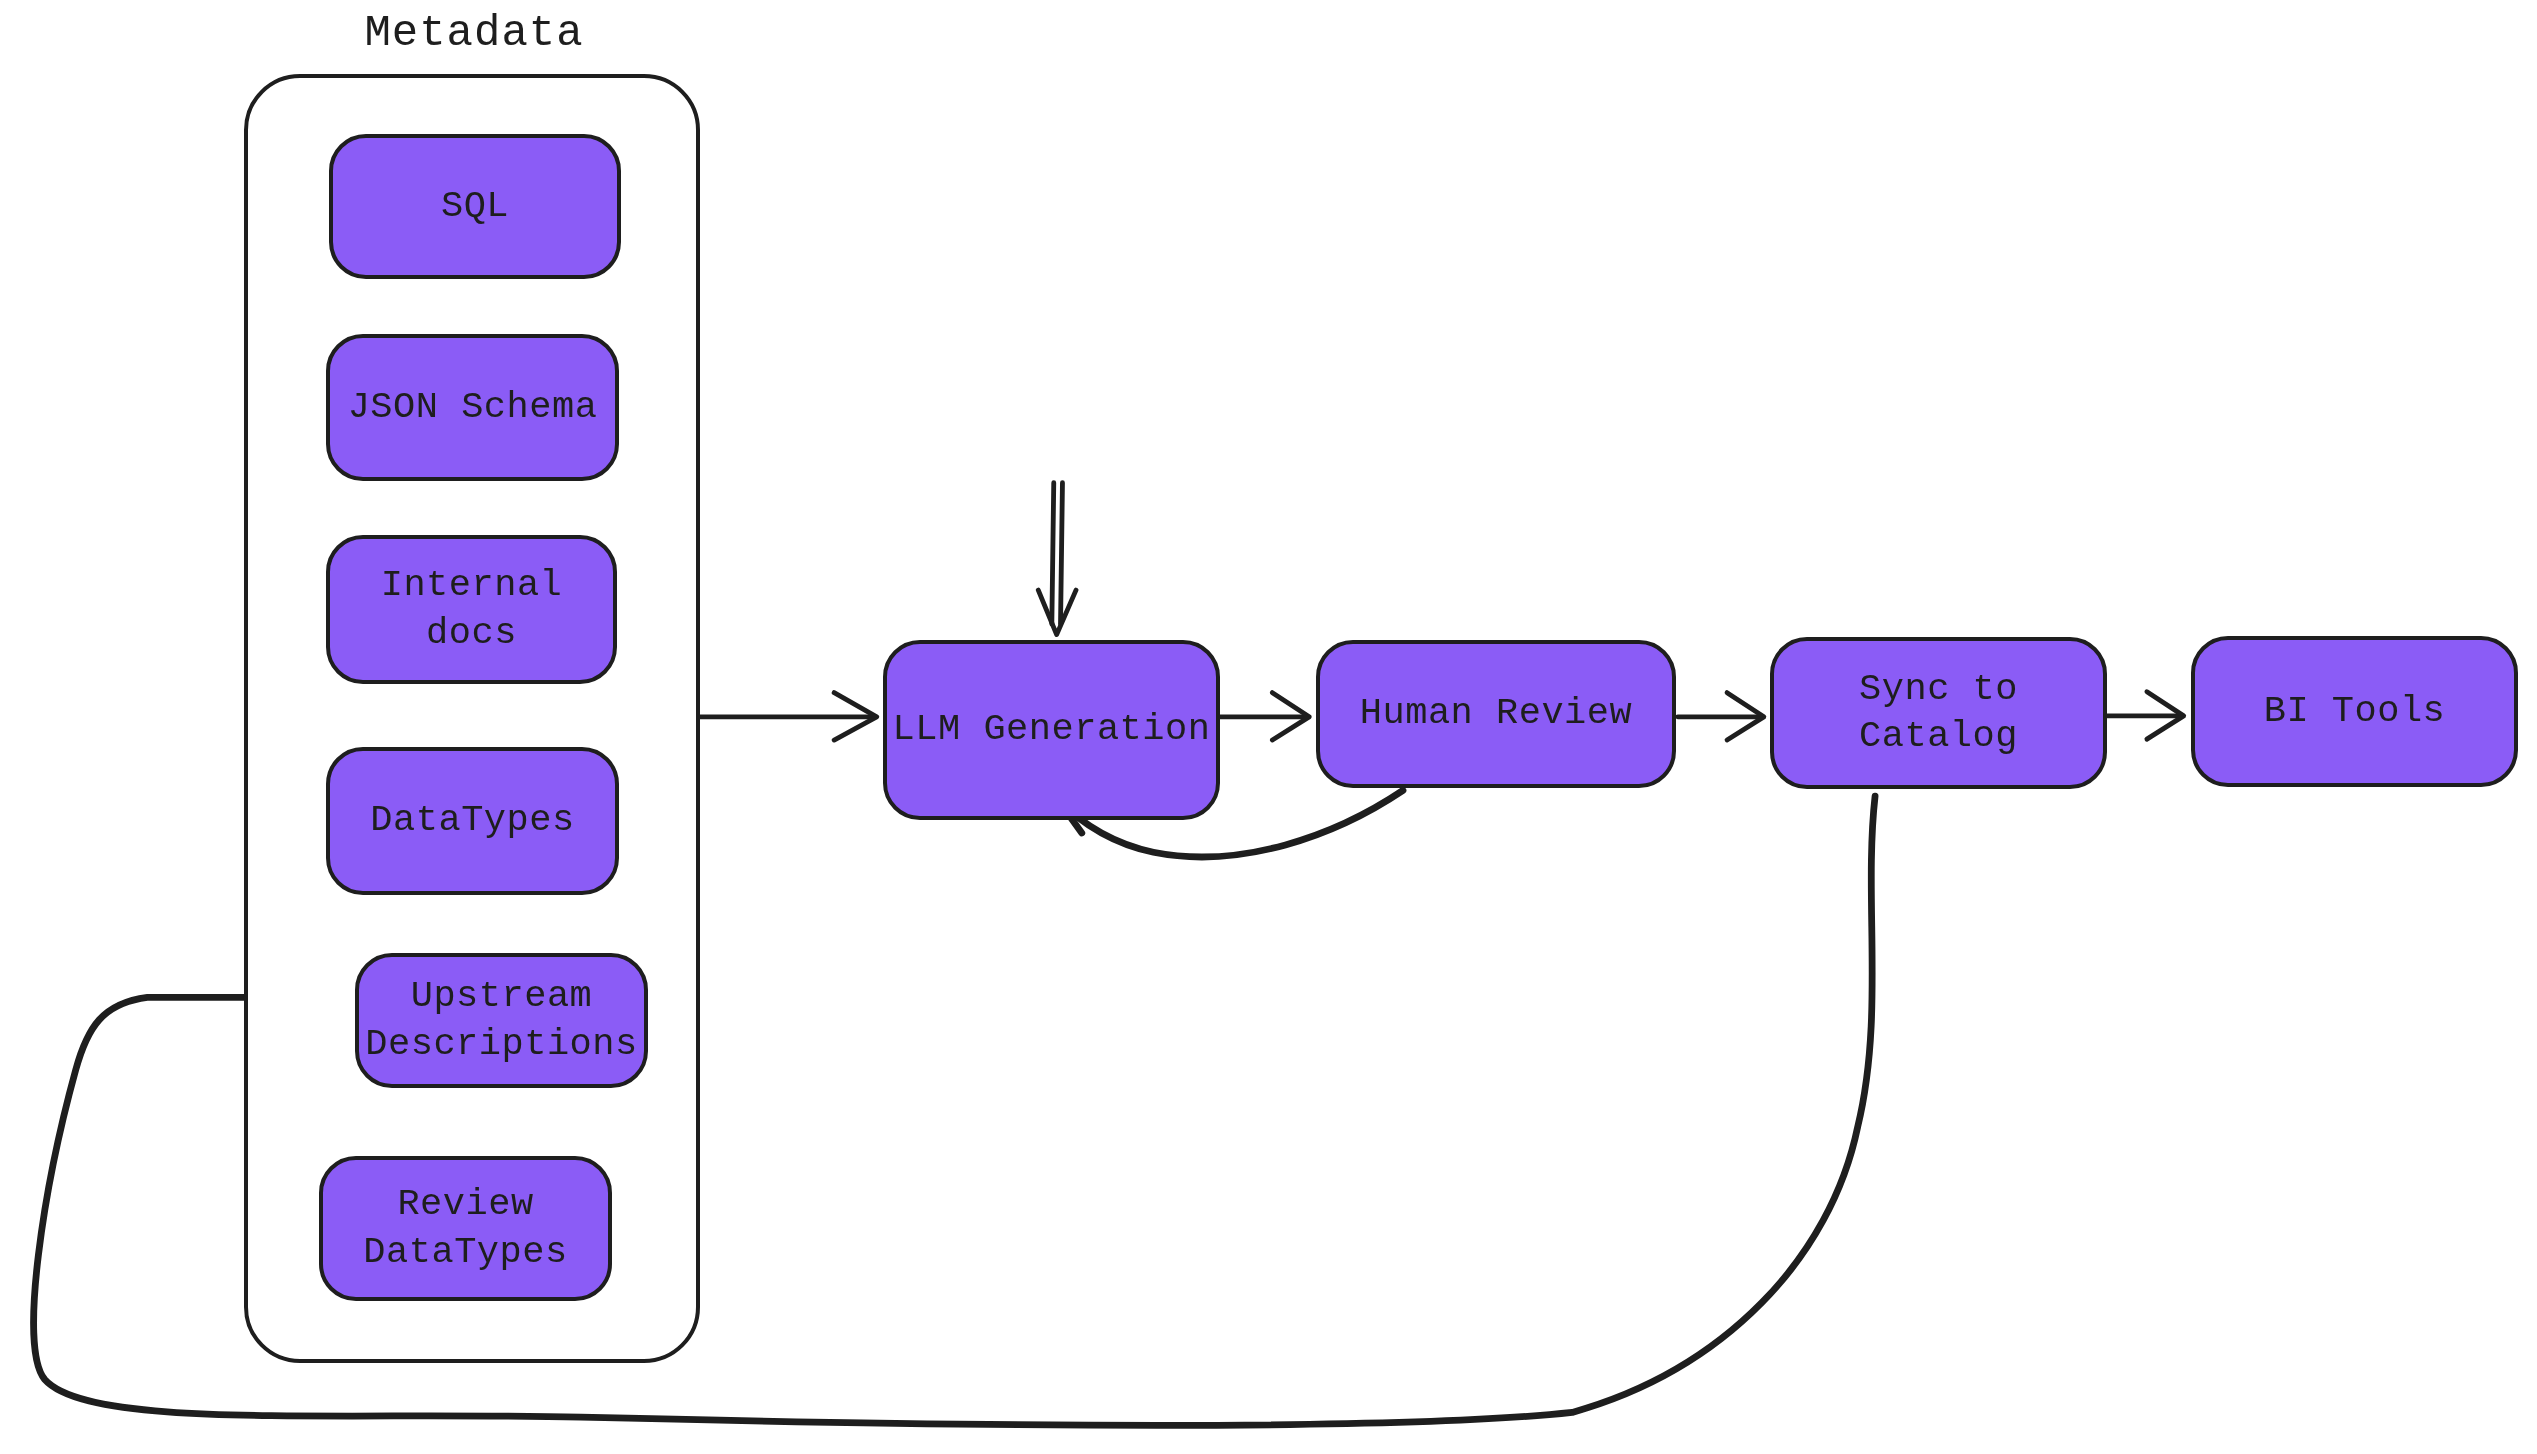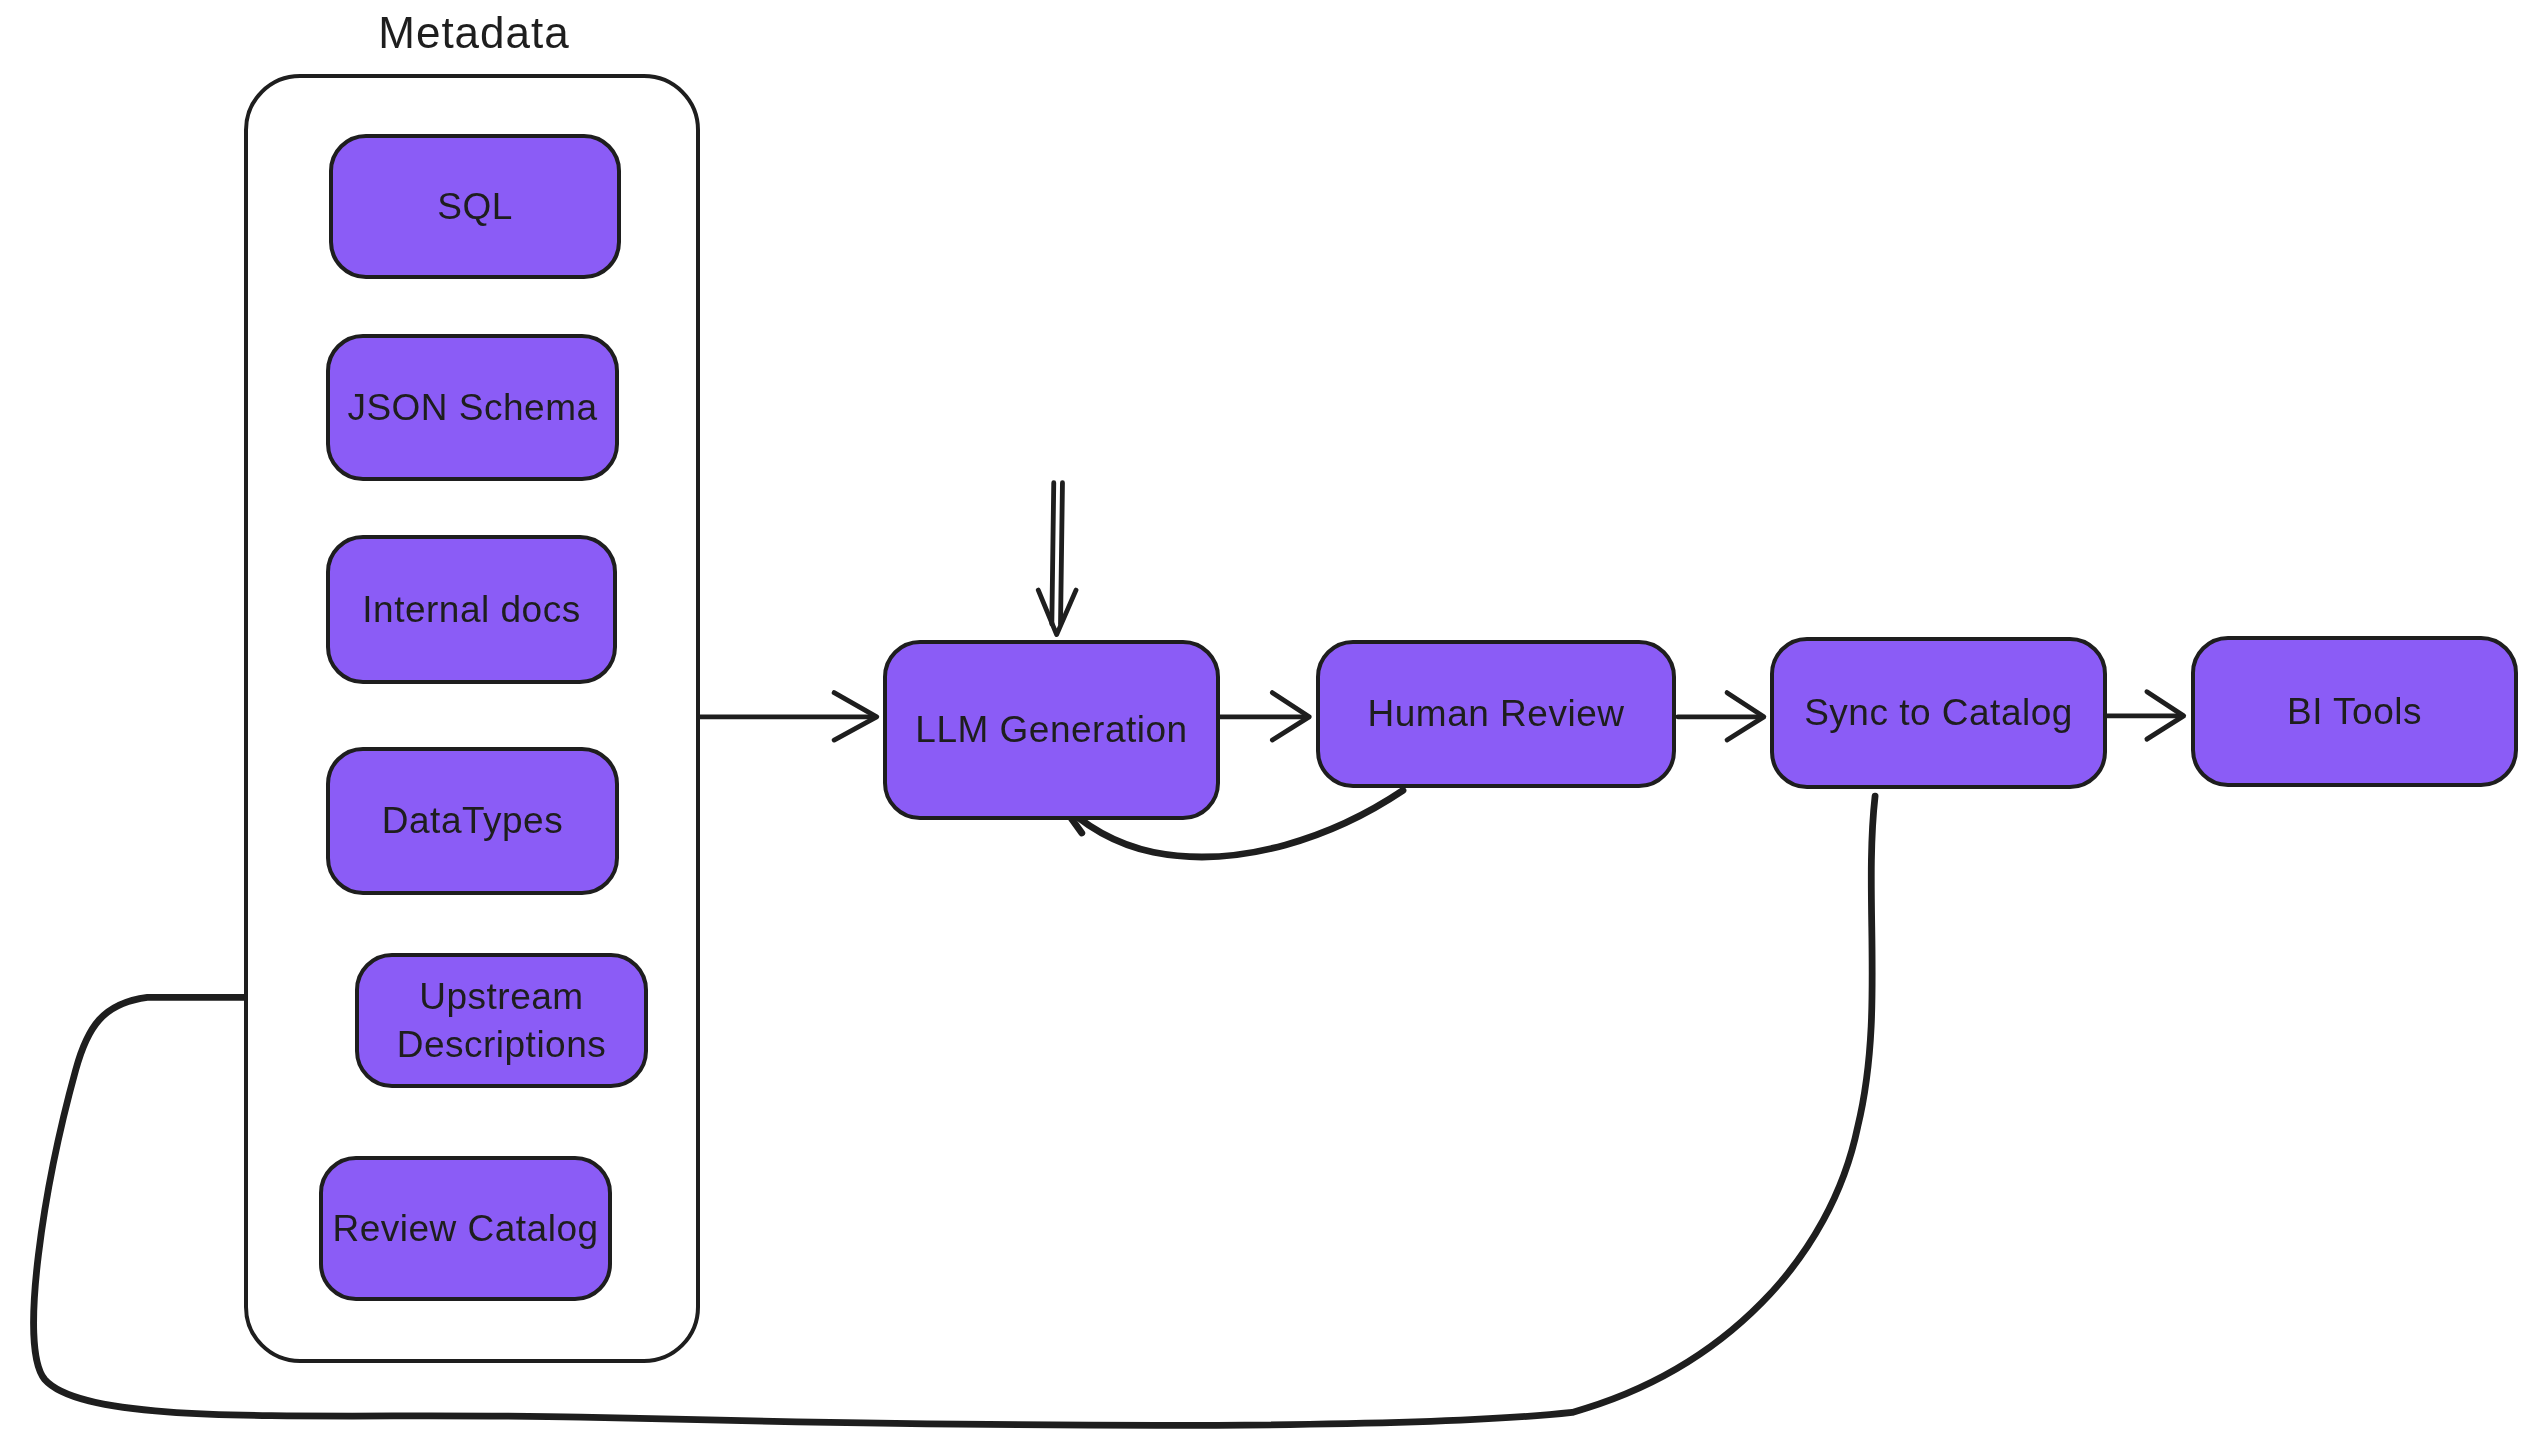--- a/index.html
+++ b/index.html
@@ -1,21 +1,21 @@
 <!DOCTYPE html>
 <html><head>
 <meta charset="utf-8">
 <style>
   html, body { margin: 0; padding: 0; background: #ffffff; }
   #canvas {
     position: relative;
     width: 2538px;
     height: 1454px;
     background: #ffffff;
-    font-family: Liberation Sans, sans-serif;
+    font-family: Liberation Mono, monospace;
     color: #1e1e1e;
     overflow: hidden;
   }
   .node {
     position: absolute;
     box-sizing: border-box;
     border: 4.8px solid #1e1e1e;
     border-radius: 37px;
     background: #8b5cf6;
     display: flex;
@@ -127,21 +127,21 @@
 
   <div class="node" style="left:326px; top:747px; width:293px; height:148px;text-align:center;">
     <span>DataTypes</span>
   </div>
 
   <div class="node" style="left:319px; top:953px; width:293px; height:135px;margin-left:36px;">
     <span>Upstream Descriptions</span>
   </div>
 
   <div class="node" style="left:319px; top:1156px; width:293px; height:145px;">
-    <span>Review Catalog</span>
+    <span>Review DataTypes</span>
   </div>
 
 
   <div class="node" style="left:883px; top:640px; width:337px; height:180px;">
     <span>LLM Generation</span>
   </div>
 
   <div class="node" style="left:1316px; top:640px; width:360px; height:148px;">
     <span>Human Review</span>
   </div>

